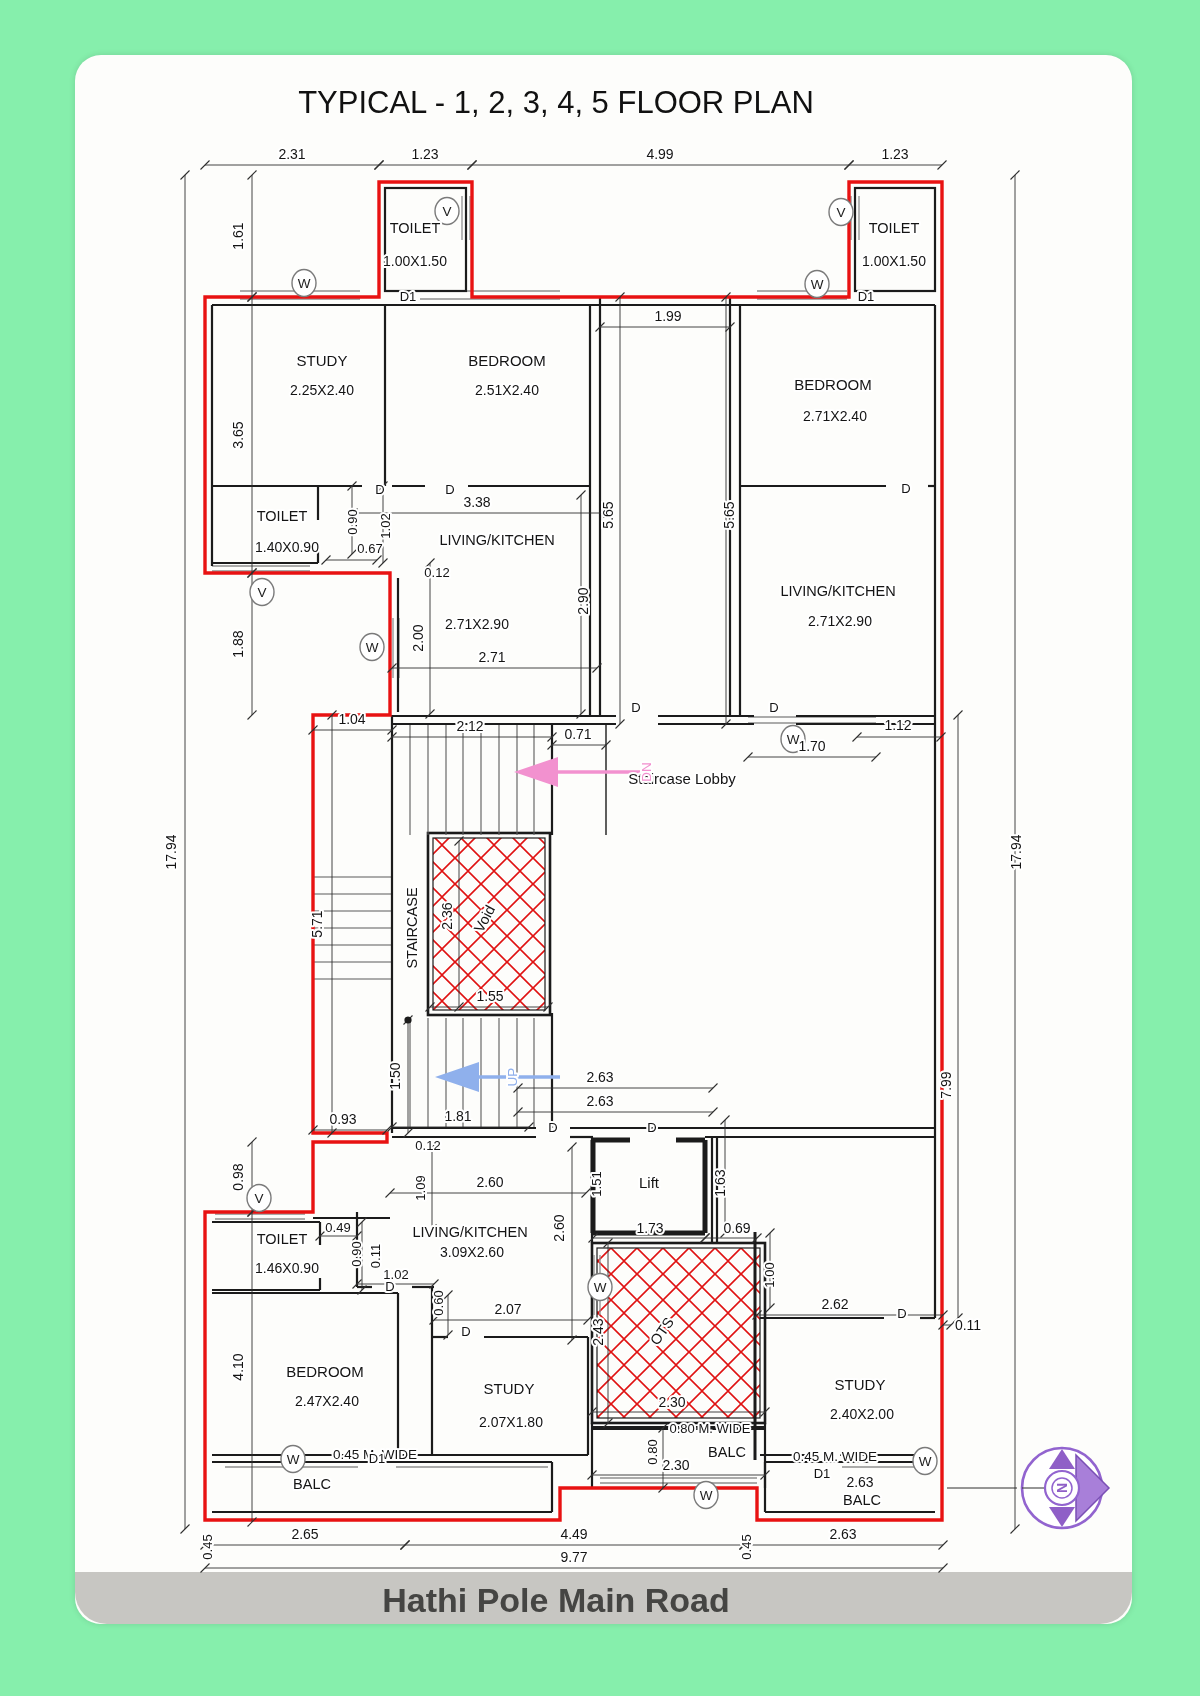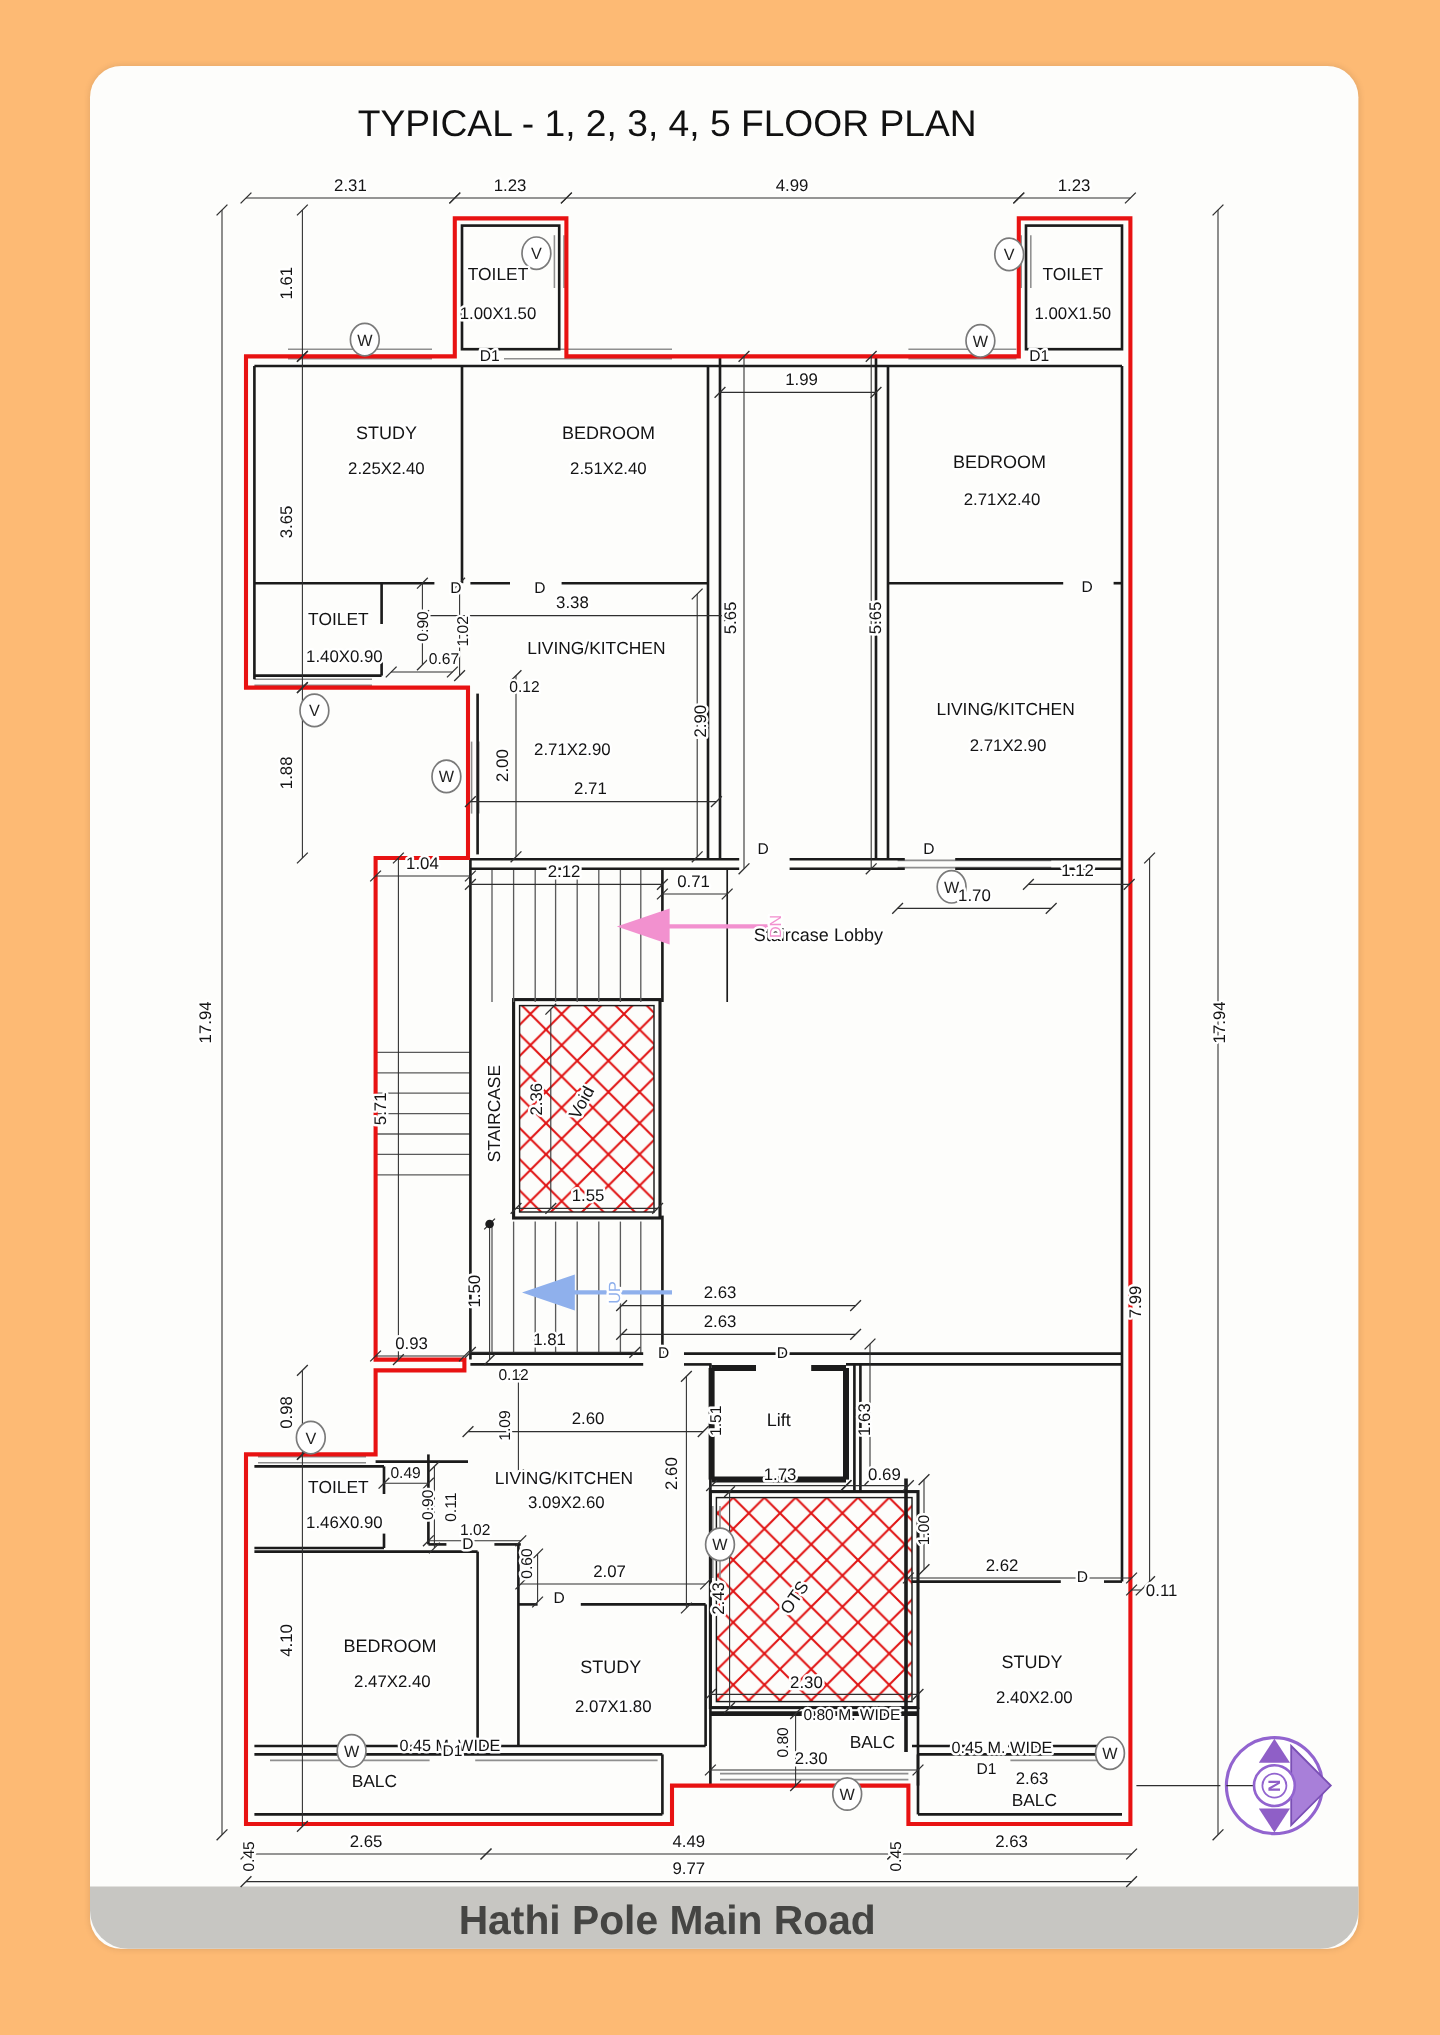--- a/index.html
+++ b/index.html
@@ -1,16 +1,16 @@
 <!DOCTYPE html>
 <html><head>
 <meta charset="utf-8">
 <style>
   html,body{margin:0;padding:0;background:#f1eee2;font-family:"Liberation Sans", sans-serif;}
-  .page{position:relative;width:1200px;height:1696px;background:#fdba74;overflow:hidden;}
+  .page{position:relative;width:1200px;height:1696px;background:#86efac;overflow:hidden;}
   .card{position:absolute;left:75px;top:55px;width:1057px;height:1569px;background:#fdfdfb;border-radius:26px;box-shadow:0 0 6px rgba(0,0,0,.12);}
   svg{position:absolute;left:0;top:0;}
   text{font-family:"Liberation Sans", sans-serif;}
   .lbl{fill:#141414;paint-order:stroke;stroke:#ffffff;stroke-width:4px;stroke-linejoin:round;}
   .title-text{fill:#111;}
   .road-text{fill:#454543;font-weight:bold;}
 </style>
 </head>
 <body>
 

